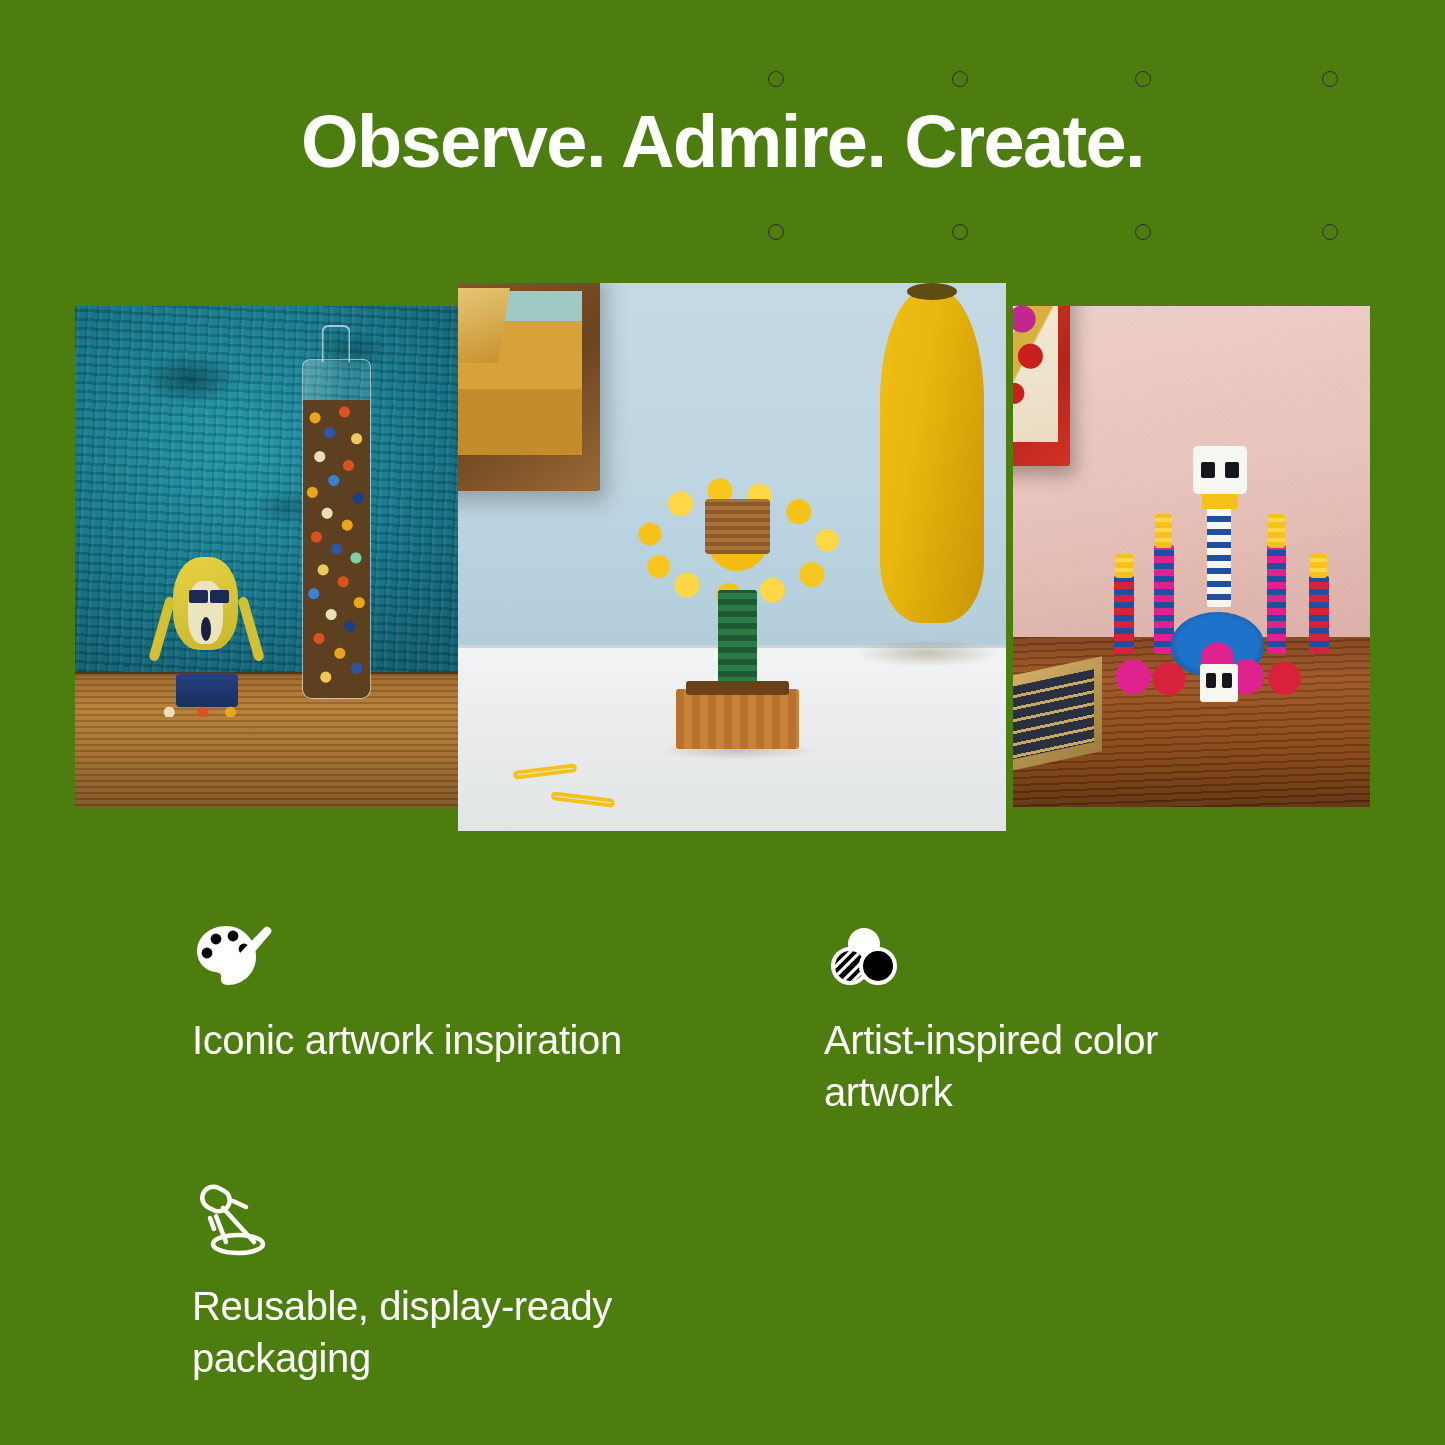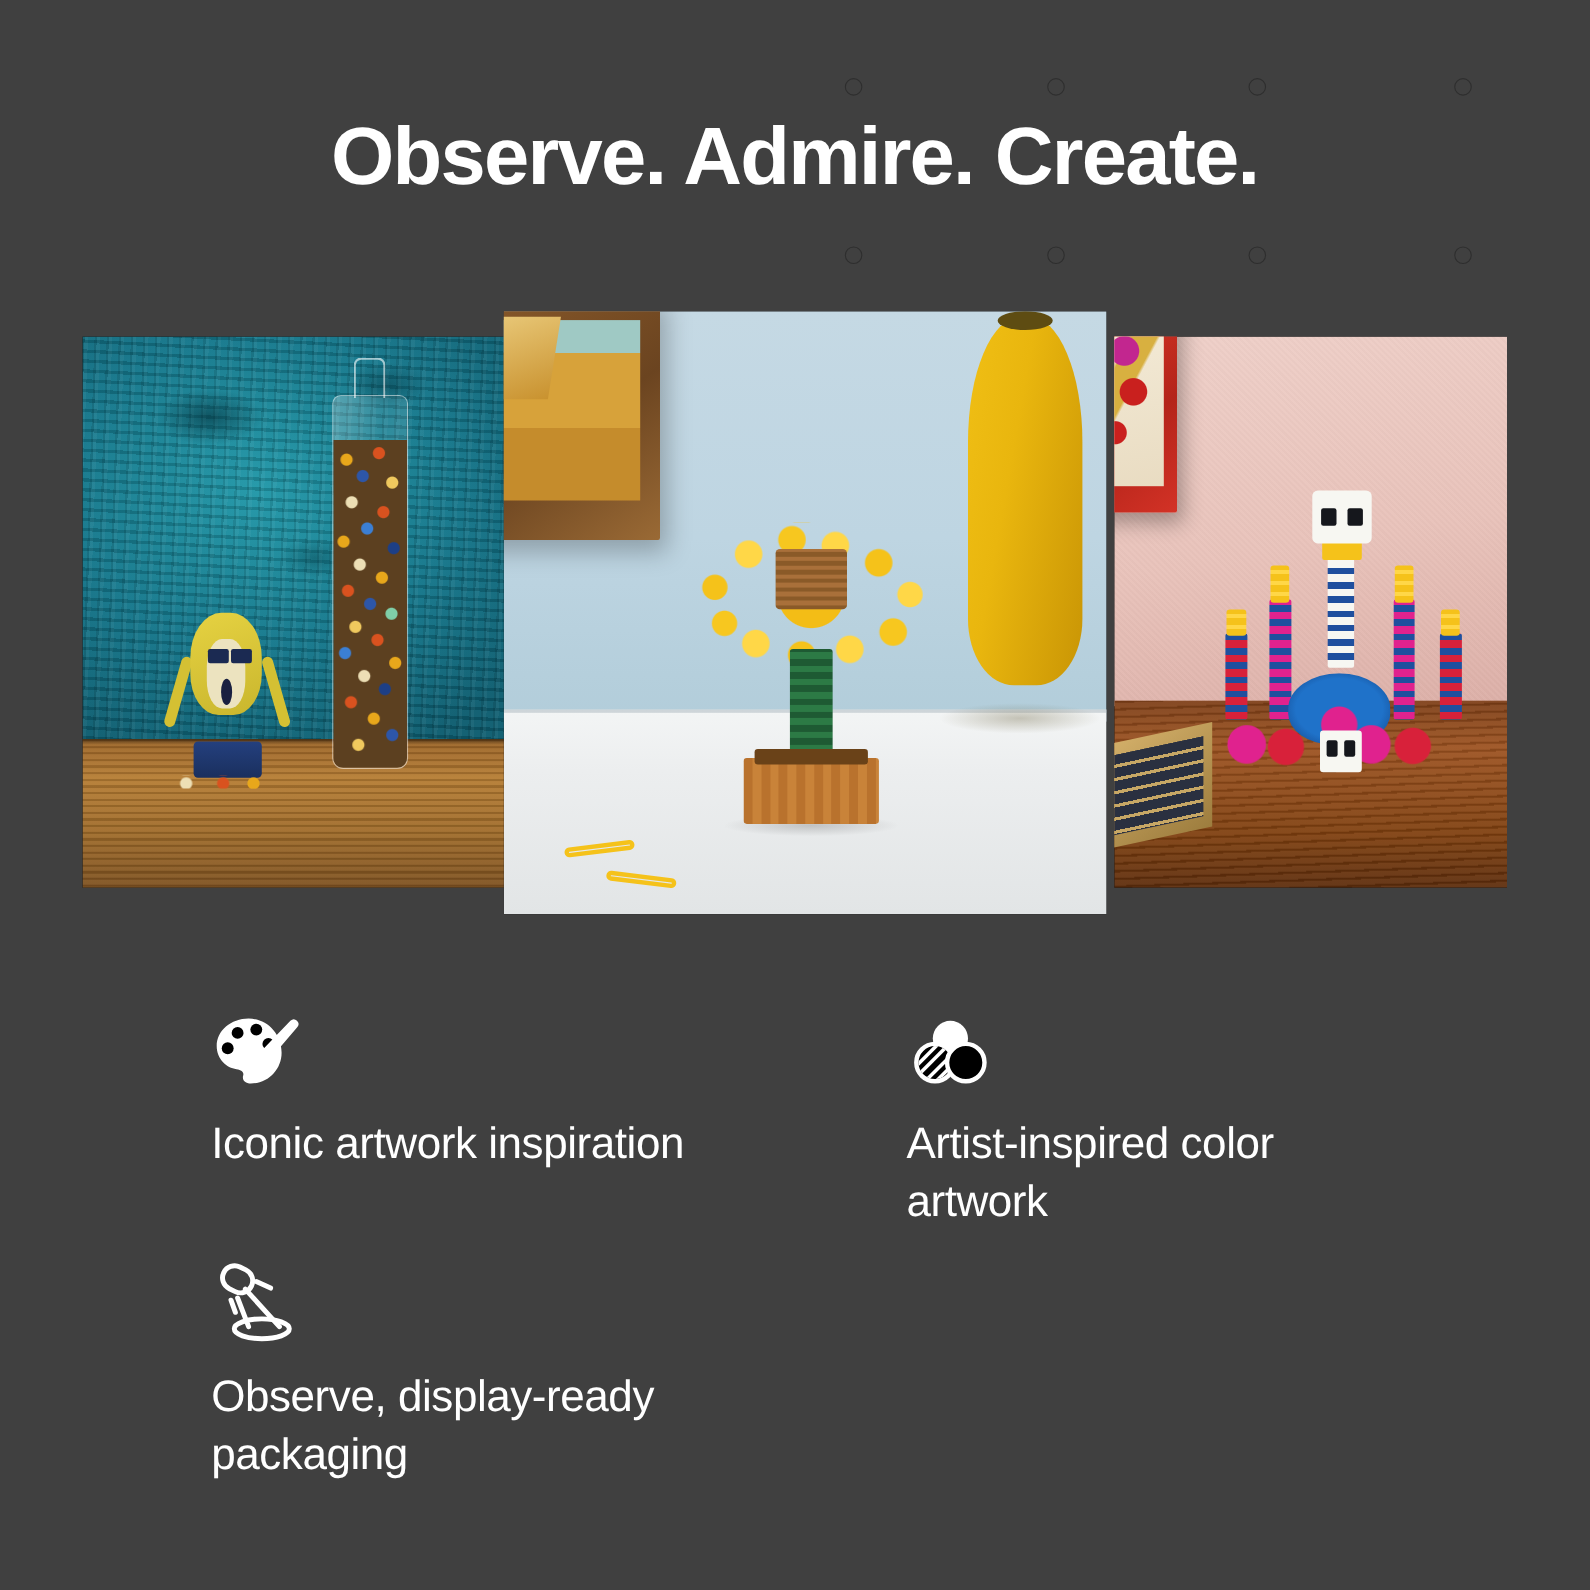--- a/index.html
+++ b/index.html
@@ -16,21 +16,21 @@
     font-family: "Liberation Sans", sans-serif;
     position: relative;
     color: #ffffff;
   }
 
   .canvas {
     position: absolute;
     top: 0; left: 0;
     width: 1445px;
     height: 1445px;
-    background: #404040;
+    background: #4d7c0f;
     overflow: hidden;
   }
 
   
   .dot-grid {
     position: absolute;
     top: 0; left: 0;
     width: 1445px;
     height: 300px;
     pointer-events: none;
@@ -396,21 +396,21 @@
 
   
   .features {
     position: absolute;
     left: 192px;
     top: 916px;
     width: 1180px;
     display: grid;
     grid-template-columns: 632px 548px;
     grid-template-rows: auto auto;
-    row-gap: 28px;
+    row-gap: 64px;
   }
   .feature { width: 470px; }
   .feature-icon { height: 76px; margin-bottom: 22px; display: flex; align-items: flex-end; }
   .feature-icon svg { display: block; }
   .feature-label {
     font-size: 40px;
     font-weight: 400;
     line-height: 1.3;
     letter-spacing: -0.4px;
     color: #ffffff;
@@ -573,18 +573,18 @@
           <g fill="none" stroke="#ffffff" stroke-width="4.5" stroke-linecap="round" stroke-linejoin="round">
             <rect x="10" y="6" width="28" height="22" rx="11" transform="rotate(26 24 17)"></rect>
             <path d="M31 26 62 60"></path>
             <path d="M24 34 34 60"></path>
             <ellipse cx="46" cy="62" rx="25" ry="9"></ellipse>
             <path d="M41 19 54 25"></path>
             <path d="M18 36 22 47"></path>
           </g>
         </svg>
       </div>
-      <div class="feature-label">Observe, display-ready packaging</div>
+      <div class="feature-label">Reusable, display-ready packaging</div>
     </div>
 
   </div>
 
 </div>
 
 </body></html>

